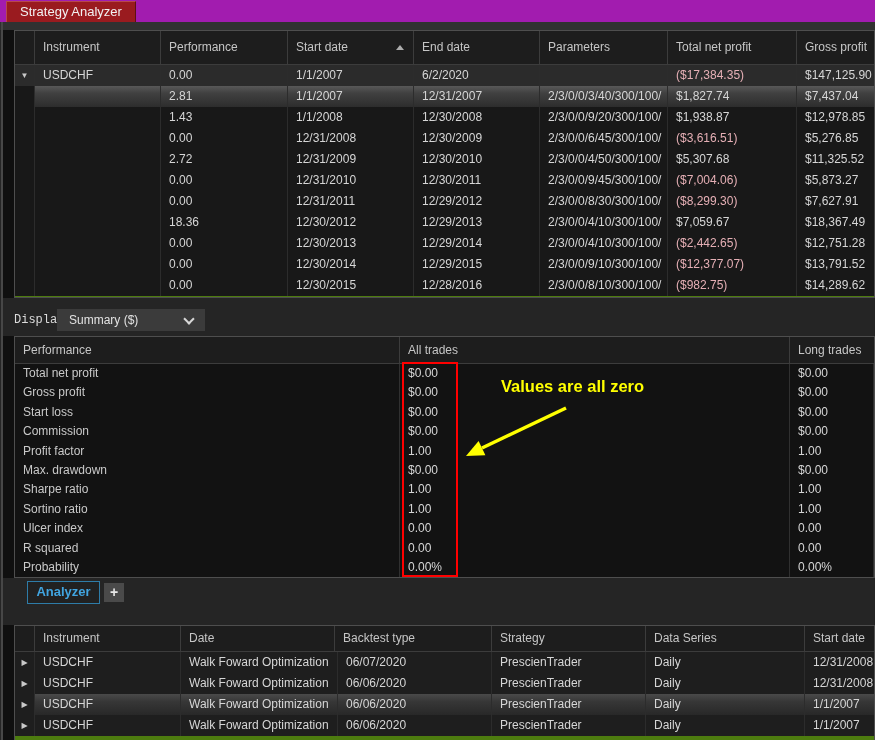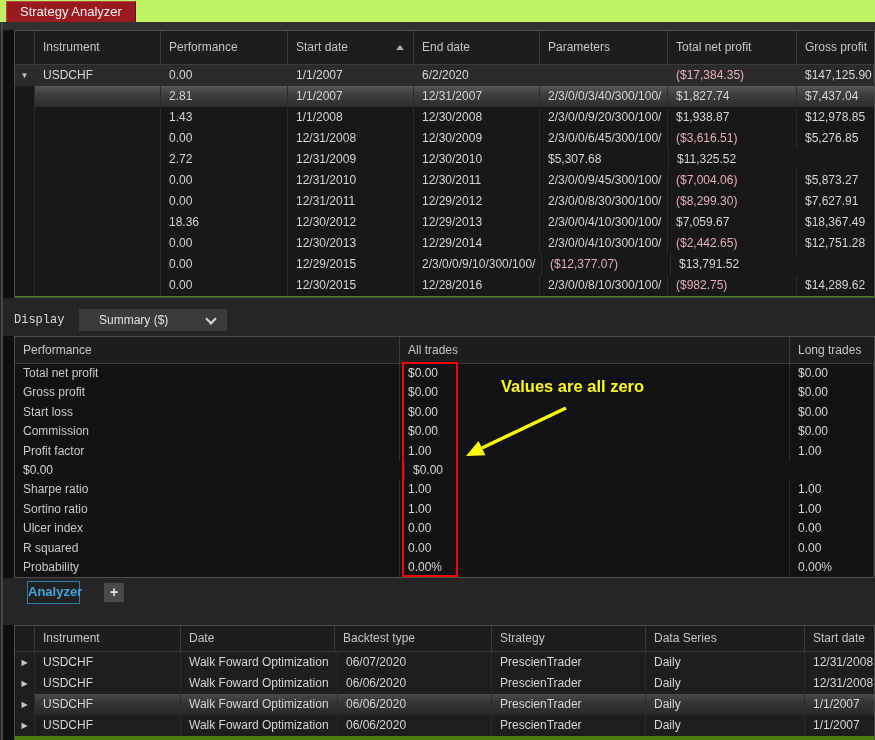--- a/index.html
+++ b/index.html
@@ -3,21 +3,21 @@
 <meta charset="utf-8">
 <style>
   html,body { margin:0; padding:0; }
   body {
     width:875px; height:740px; position:relative; overflow:hidden;
     background:#252525; color:#D6D6D6;
     font-family:"Liberation Sans","DejaVu Sans",sans-serif; font-size:12px;
     -webkit-font-smoothing:antialiased;
   }
   
-  .tabbar { position:absolute; left:0; top:0; width:875px; height:22px; background:#bef264; }
+  .tabbar { position:absolute; left:0; top:0; width:875px; height:22px; background:#a21caf; }
   .title-tab {
     position:absolute; left:6px; top:1px; height:21px; line-height:20px; padding:0 13px;
     background:#9A1B1F; color:#F2F2F2; font-size:13px; box-sizing:border-box;
     border-top:1px solid #B8474C; border-left:1px solid #B8474C; border-right:1px solid #5E0F12;
   }
   .band { position:absolute; left:0; top:22px; width:875px; height:8px; background:#313131; }
   .left-edge { position:absolute; left:1px; top:22px; width:2px; height:718px; background:#474747; }
 
   
   .panel { position:absolute; background:#4d7c0f; border:1px solid #4E4E4E; box-sizing:border-box; }
@@ -63,34 +63,34 @@
   .t3c1{width:146px}.t3c2{width:157px}.t3c3{width:154px}.t3c4{width:154px}.t3c5{width:159px}
 
   .exp-glyph { font-size:8px; color:#C9C9C9; }
 
   .sort-asc { position:absolute; right:9px; top:14px; width:0; height:0;
     border-left:4px solid transparent; border-right:4px solid transparent;
     border-bottom:5px solid #ADADAD; }
 
   
   #display-label { position:absolute; left:14px; top:308px; height:24px; line-height:24px; color:#DCDCDC;font-family:Liberation Mono, monospace; }
-  #display-select { position:absolute; left:79px; top:309px; width:148px; height:22px;
-    background:#3B3B3B; line-height:22px; padding-left:20px; box-sizing:border-box; color:#E2E2E2; }
+  #display-select { position:absolute; left:57px; top:309px; width:148px; height:22px;
+    background:#3B3B3B; line-height:22px; padding-left:12px; box-sizing:border-box; color:#E2E2E2; }
   #display-select .chevron { position:absolute; right:12px; top:6px; width:6px; height:6px;
     border-right:2px solid #D8D8D8; border-bottom:2px solid #D8D8D8; transform:rotate(45deg); }
 
   
   #anno-box { position:absolute; left:402px; top:362px; width:56px; height:215px;
     border:2px solid #FF0000; box-sizing:border-box; z-index:6; pointer-events:none; }
   #anno-text { position:absolute; left:501px; top:377px; font-size:16.5px; font-weight:bold;
     color:#FFFF00; z-index:6; pointer-events:none;text-align:right; }
   #anno-arrow { position:absolute; left:455px; top:398px; z-index:6; pointer-events:none; }
 
   
-  #analyzer-tab { position:absolute; left:27px; top:581px; width:53px; height:23px;
+  #analyzer-tab { position:absolute; left:27px; top:581px; width:73px; height:23px;
     background:#212121; border:1px solid #2E7CA8; box-sizing:border-box;
     color:#41A5E1; font-weight:bold; font-size:13px; text-align:center; line-height:20px; }
   #add-tab-btn { position:absolute; left:104px; top:583px; width:20px; height:19px;
     background:#4A4A4A; color:#E9E9E9; font-weight:bold; font-size:14px;
     text-align:center; line-height:18px; }
 </style>
 </head>
 <body>
 
 <div class="tabbar">
@@ -153,20 +153,21 @@
       <div class="c t1c5">2/3/0/0/6/45/300/100/</div>
       <div class="c t1c6 neg">($3,616.51)</div>
       <div class="c last">$5,276.85</div>
     </div>
       <div class="trow">
       <div class="c t1c0 c-exp exp-glyph"></div>
       <div class="c t1c1"></div>
       <div class="c t1c2">2.72</div>
       <div class="c t1c3">12/31/2009</div>
       <div class="c t1c4">12/30/2010</div>
+      <div class="c t1c5">2/3/0/0/4/50/300/100/</div>
       <div class="c t1c6">$5,307.68</div>
       <div class="c last">$11,325.52</div>
     </div>
       <div class="trow">
       <div class="c t1c0 c-exp exp-glyph"></div>
       <div class="c t1c1"></div>
       <div class="c t1c2">0.00</div>
       <div class="c t1c3">12/31/2010</div>
       <div class="c t1c4">12/30/2011</div>
       <div class="c t1c5">2/3/0/0/9/45/300/100/</div>
@@ -200,20 +201,21 @@
       <div class="c t1c3">12/30/2013</div>
       <div class="c t1c4">12/29/2014</div>
       <div class="c t1c5">2/3/0/0/4/10/300/100/</div>
       <div class="c t1c6 neg">($2,442.65)</div>
       <div class="c last">$12,751.28</div>
     </div>
       <div class="trow">
       <div class="c t1c0 c-exp exp-glyph"></div>
       <div class="c t1c1"></div>
       <div class="c t1c2">0.00</div>
+      <div class="c t1c3">12/30/2014</div>
       <div class="c t1c4">12/29/2015</div>
       <div class="c t1c5">2/3/0/0/9/10/300/100/</div>
       <div class="c t1c6 neg">($12,377.07)</div>
       <div class="c last">$13,791.52</div>
     </div>
       <div class="trow">
       <div class="c t1c0 c-exp exp-glyph"></div>
       <div class="c t1c1"></div>
       <div class="c t1c2">0.00</div>
       <div class="c t1c3">12/30/2015</div>
@@ -258,20 +260,21 @@
       <div class="c t2c0 metric">Commission</div>
       <div class="c t2c1">$0.00</div>
       <div class="c last">$0.00</div>
     </div>
       <div class="srow">
       <div class="c t2c0 metric">Profit factor</div>
       <div class="c t2c1">1.00</div>
       <div class="c last">1.00</div>
     </div>
       <div class="srow">
+      <div class="c t2c0 metric">Max. drawdown</div>
       <div class="c t2c1">$0.00</div>
       <div class="c last">$0.00</div>
     </div>
       <div class="srow">
       <div class="c t2c0 metric">Sharpe ratio</div>
       <div class="c t2c1">1.00</div>
       <div class="c last">1.00</div>
     </div>
       <div class="srow">
       <div class="c t2c0 metric">Sortino ratio</div>

